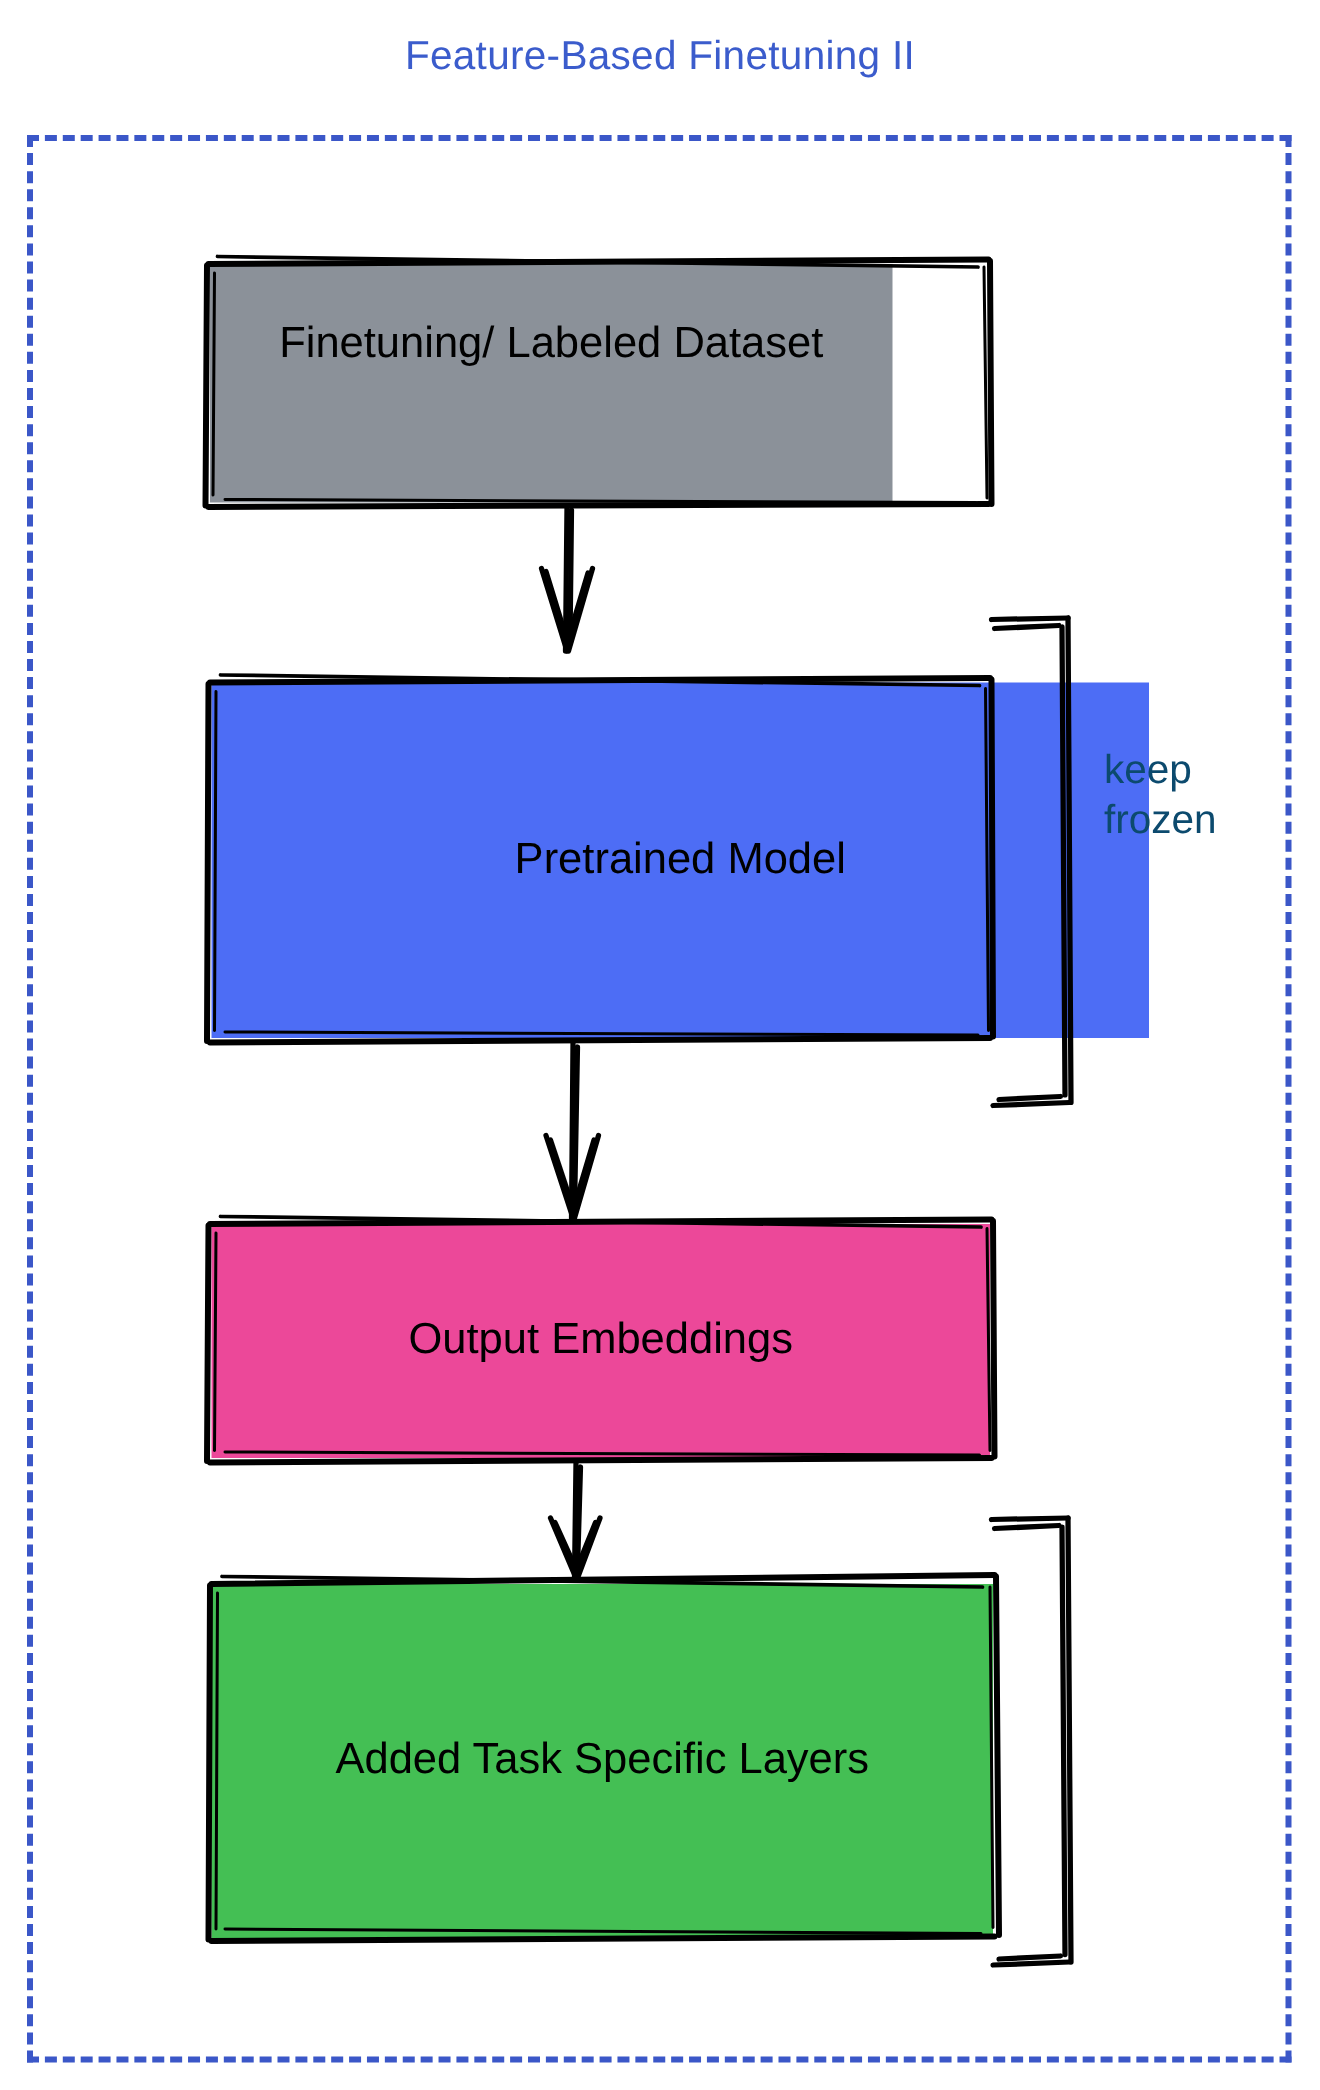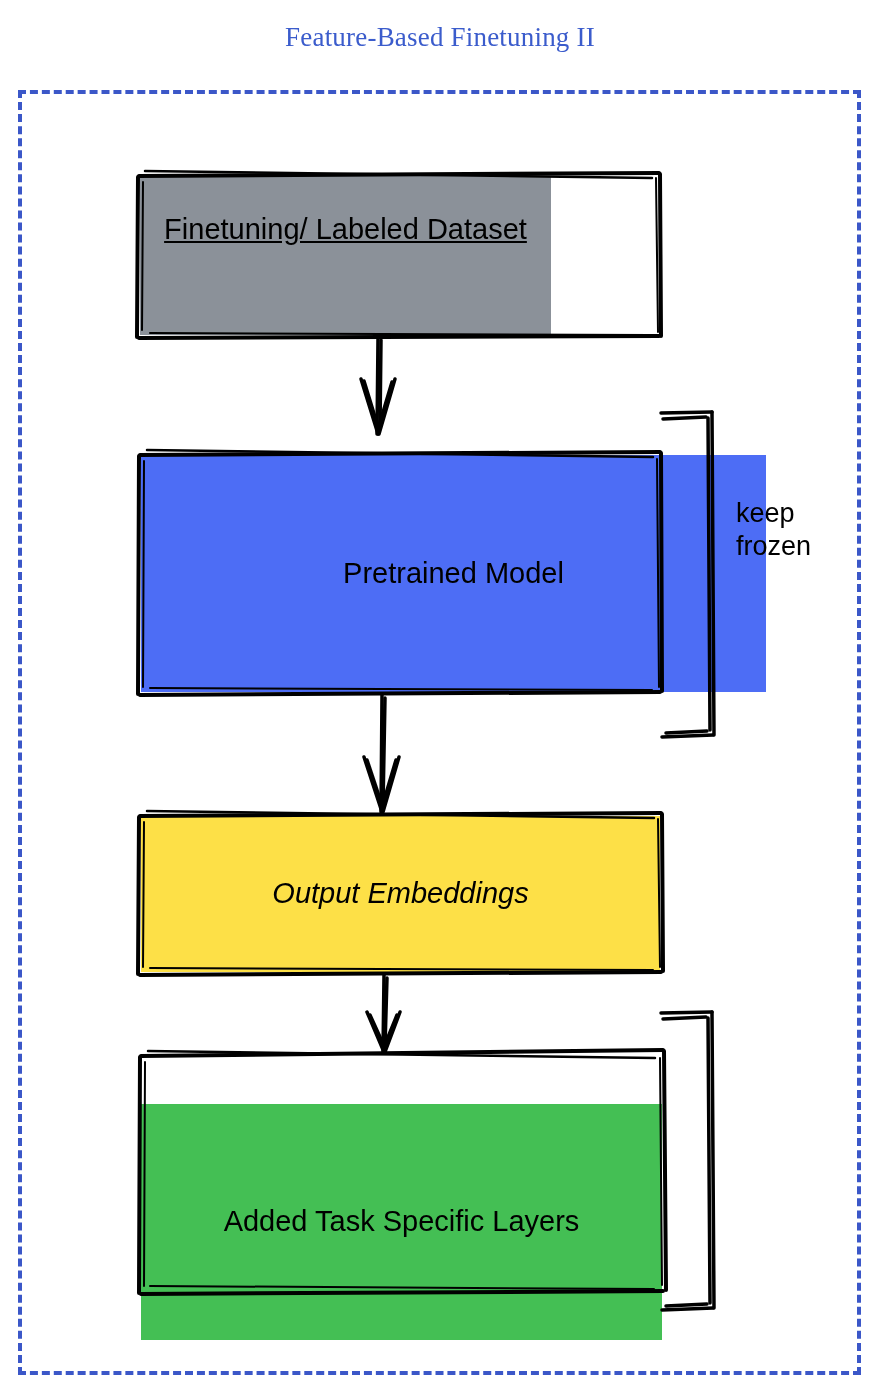--- a/index.html
+++ b/index.html
@@ -25,21 +25,21 @@
   
   .diagram-title {
     position: absolute;
     left: 0;
     top: 22px;
     width: 880px;
     text-align: center;
     font-size: 27px;
     color: #3b5ccc;
     letter-spacing: 0.2px;
-    font-family: Liberation Serif, serif;
+    font-family: Liberation Sans, sans-serif;
   }
 
   
   .outer-frame {
     position: absolute;
     left: 18px;
     top: 90px;
     width: 843px;
     height: 1285px;
     box-sizing: border-box;
@@ -66,49 +66,46 @@
   }
   .node .node-label {
     font-size: 29px;
     color: #000000;
     line-height: 1.1;
     white-space: nowrap;
     font-family: "Liberation Sans", sans-serif;
   }
 
   #node-dataset {
-    left: 140px; top: 176px; width: 411px; height: 159px;
+    left: 140px; top: 176px; width: 455px; height: 159px;
     background: #8b9199;
     align-items: flex-start;
     padding-top: 38px;
-    text-decoration: underline;
   }
   #node-pretrained {
     left: 141px; top: 455px; width: 625px; height: 237px;
     background: #4d6df5;
     align-items: center;
   }
   #node-embeddings {
     left: 141px; top: 816px; width: 519px; height: 156px;
-    background: #fde047;
+    background: #ec4899;
     align-items: center;
-    font-style: italic;
   }
   #node-tasklayers {
     left: 141px; top: 1056px; width: 521px; height: 236px;
     background: #44bf54;
     align-items: center;
-    margin-top: 48px;
   }
 
   
   .bracket-label {
     position: absolute;
     font-size: 27px;
-    color: #000000;
+    color: #0c4a6e;
     line-height: 1.22;
     font-family: "Liberation Sans", sans-serif;
     white-space: pre-line;
   }
   #label-keep-frozen { left: 736px; top: 497px; }
   #label-train-update { left: 736px; top: 1092px; }
 </style>
 </head>
 <body>
 

